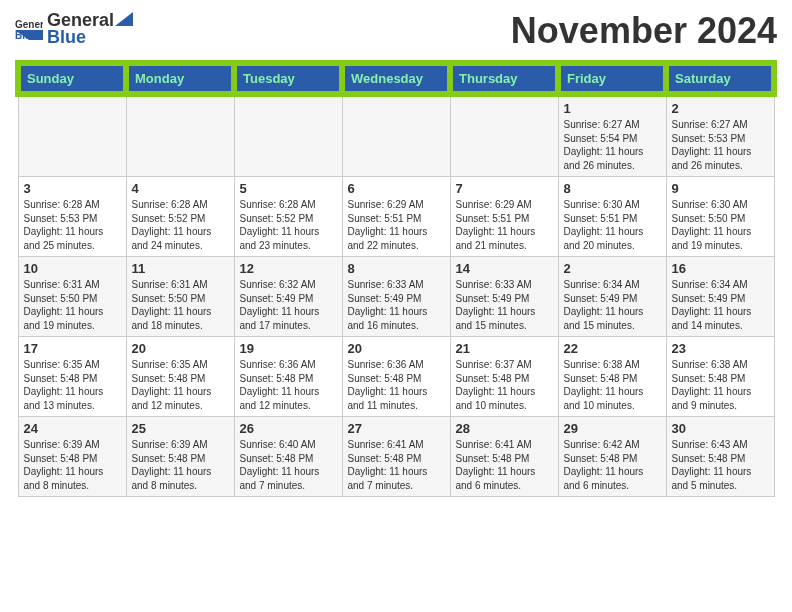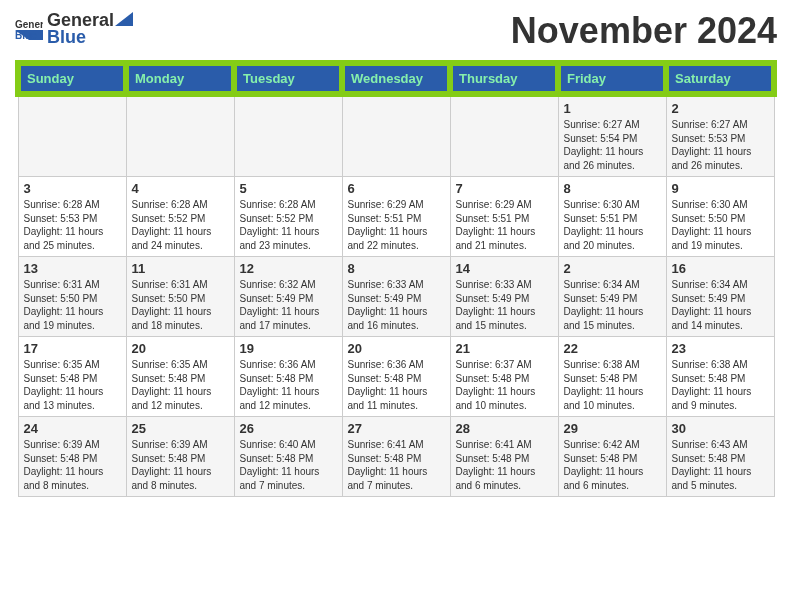--- a/index.html
+++ b/index.html
@@ -159,21 +159,21 @@
           </td>
           <td>
             <span class="day-num">9</span>
             <div class="day-info" style="white-space: pre-line;">Sunrise: 6:30 AM
 Sunset: 5:50 PM
 Daylight: 11 hours and 19 minutes.</div>
           </td>
         </tr>
         <tr>
           <td>
-            <span class="day-num">13</span>
+            <span class="day-num">10</span>
             <div class="day-info" style="white-space: pre-line;">Sunrise: 6:31 AM
 Sunset: 5:50 PM
 Daylight: 11 hours and 19 minutes.</div>
           </td>
           <td>
             <span class="day-num">11</span>
             <div class="day-info" style="white-space: pre-line;">Sunrise: 6:31 AM
 Sunset: 5:50 PM
 Daylight: 11 hours and 18 minutes.</div>
           </td>

